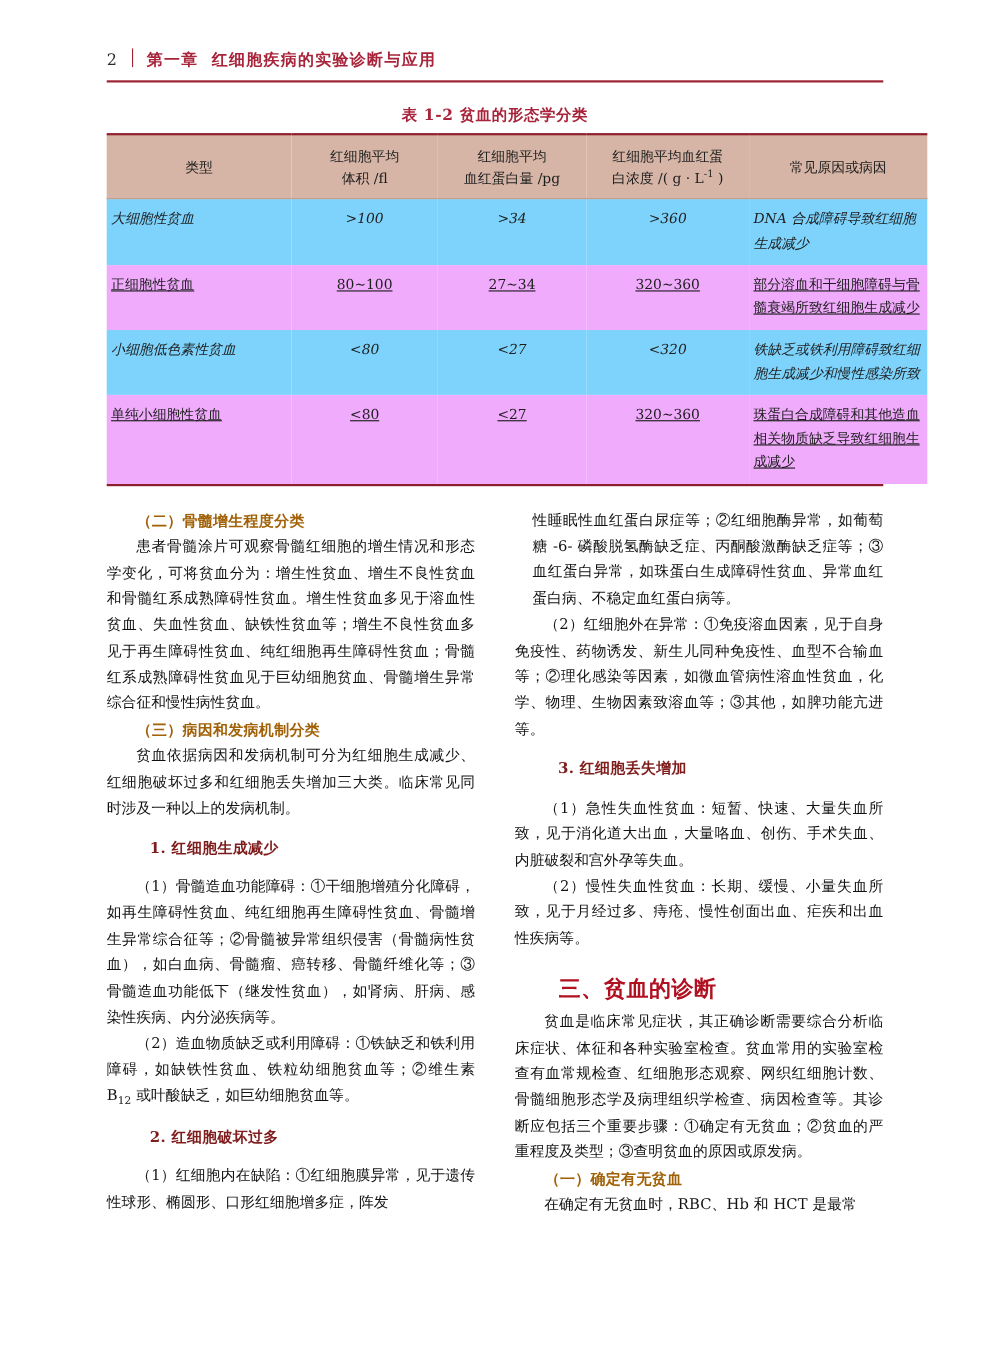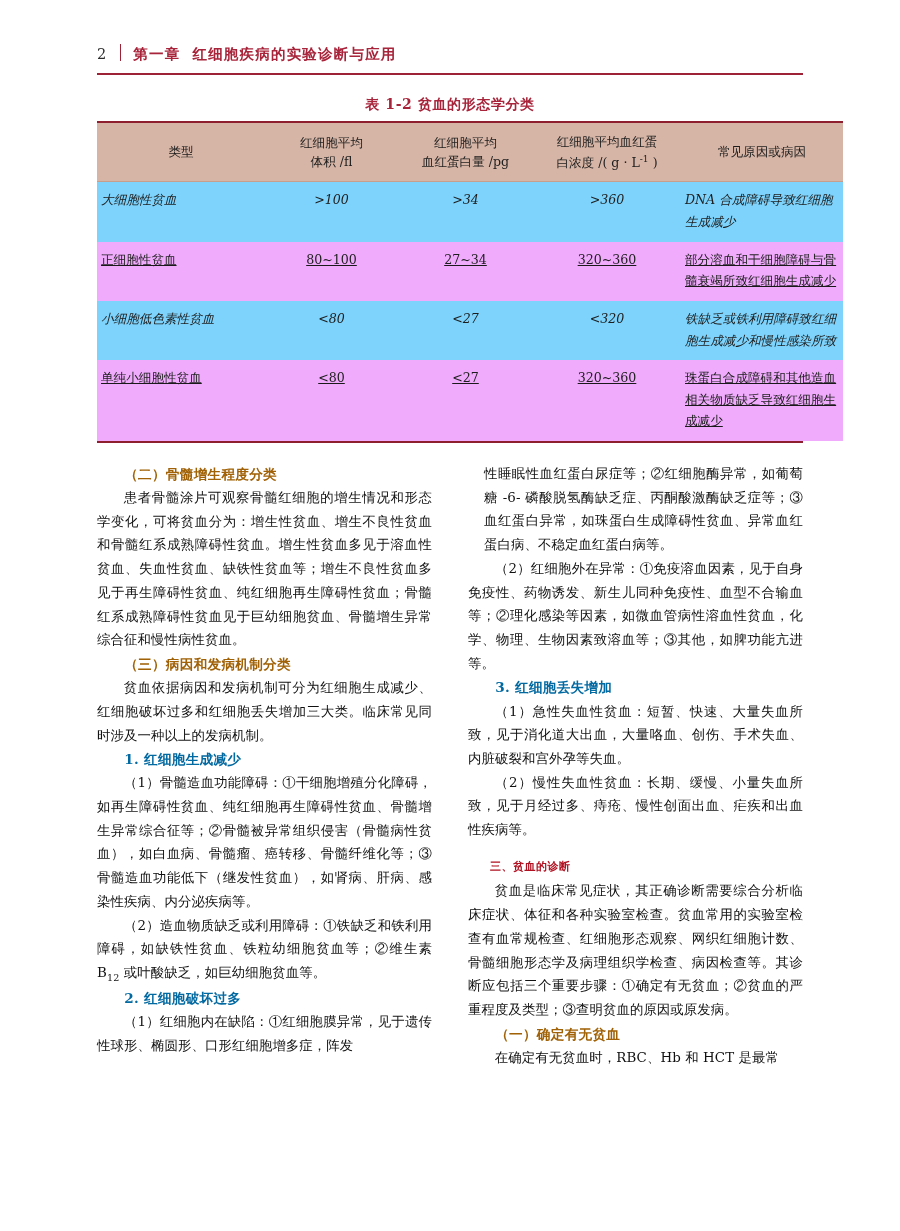--- a/index.html
+++ b/index.html
@@ -160,32 +160,32 @@
     margin: 0;
     font-size: 13.6px;
     font-weight: bold;
     color: #a16207;
     text-indent: 2em;
     line-height: 1.77;
     font-family: "DejaVu Serif", "Liberation Serif", serif;
     letter-spacing: 0.3px;
   }
   h3.hd-num {
-    margin: 0;
+    margin: 12px;
     font-size: 13.6px;
     font-weight: bold;
-    color: #0369a1;
+    color: #7f1d1d;
     text-indent: 2em;
     line-height: 1.77;
     font-family: "DejaVu Serif", "Liberation Serif", serif;
     letter-spacing: 0.3px;
   }
   h2.hd-major {
     margin: 16px 0 4px 0;
-    font-size: 11px;
+    font-size: 20px;
     font-weight: bold;
     color: #b01020;
     text-indent: 2em;
     line-height: 1.6;
     font-family: "DejaVu Serif", "Liberation Serif", serif;
     letter-spacing: 0.5px;
   }
   .sub { font-size: 0.72em; vertical-align: sub; }
 </style>
 </head>

